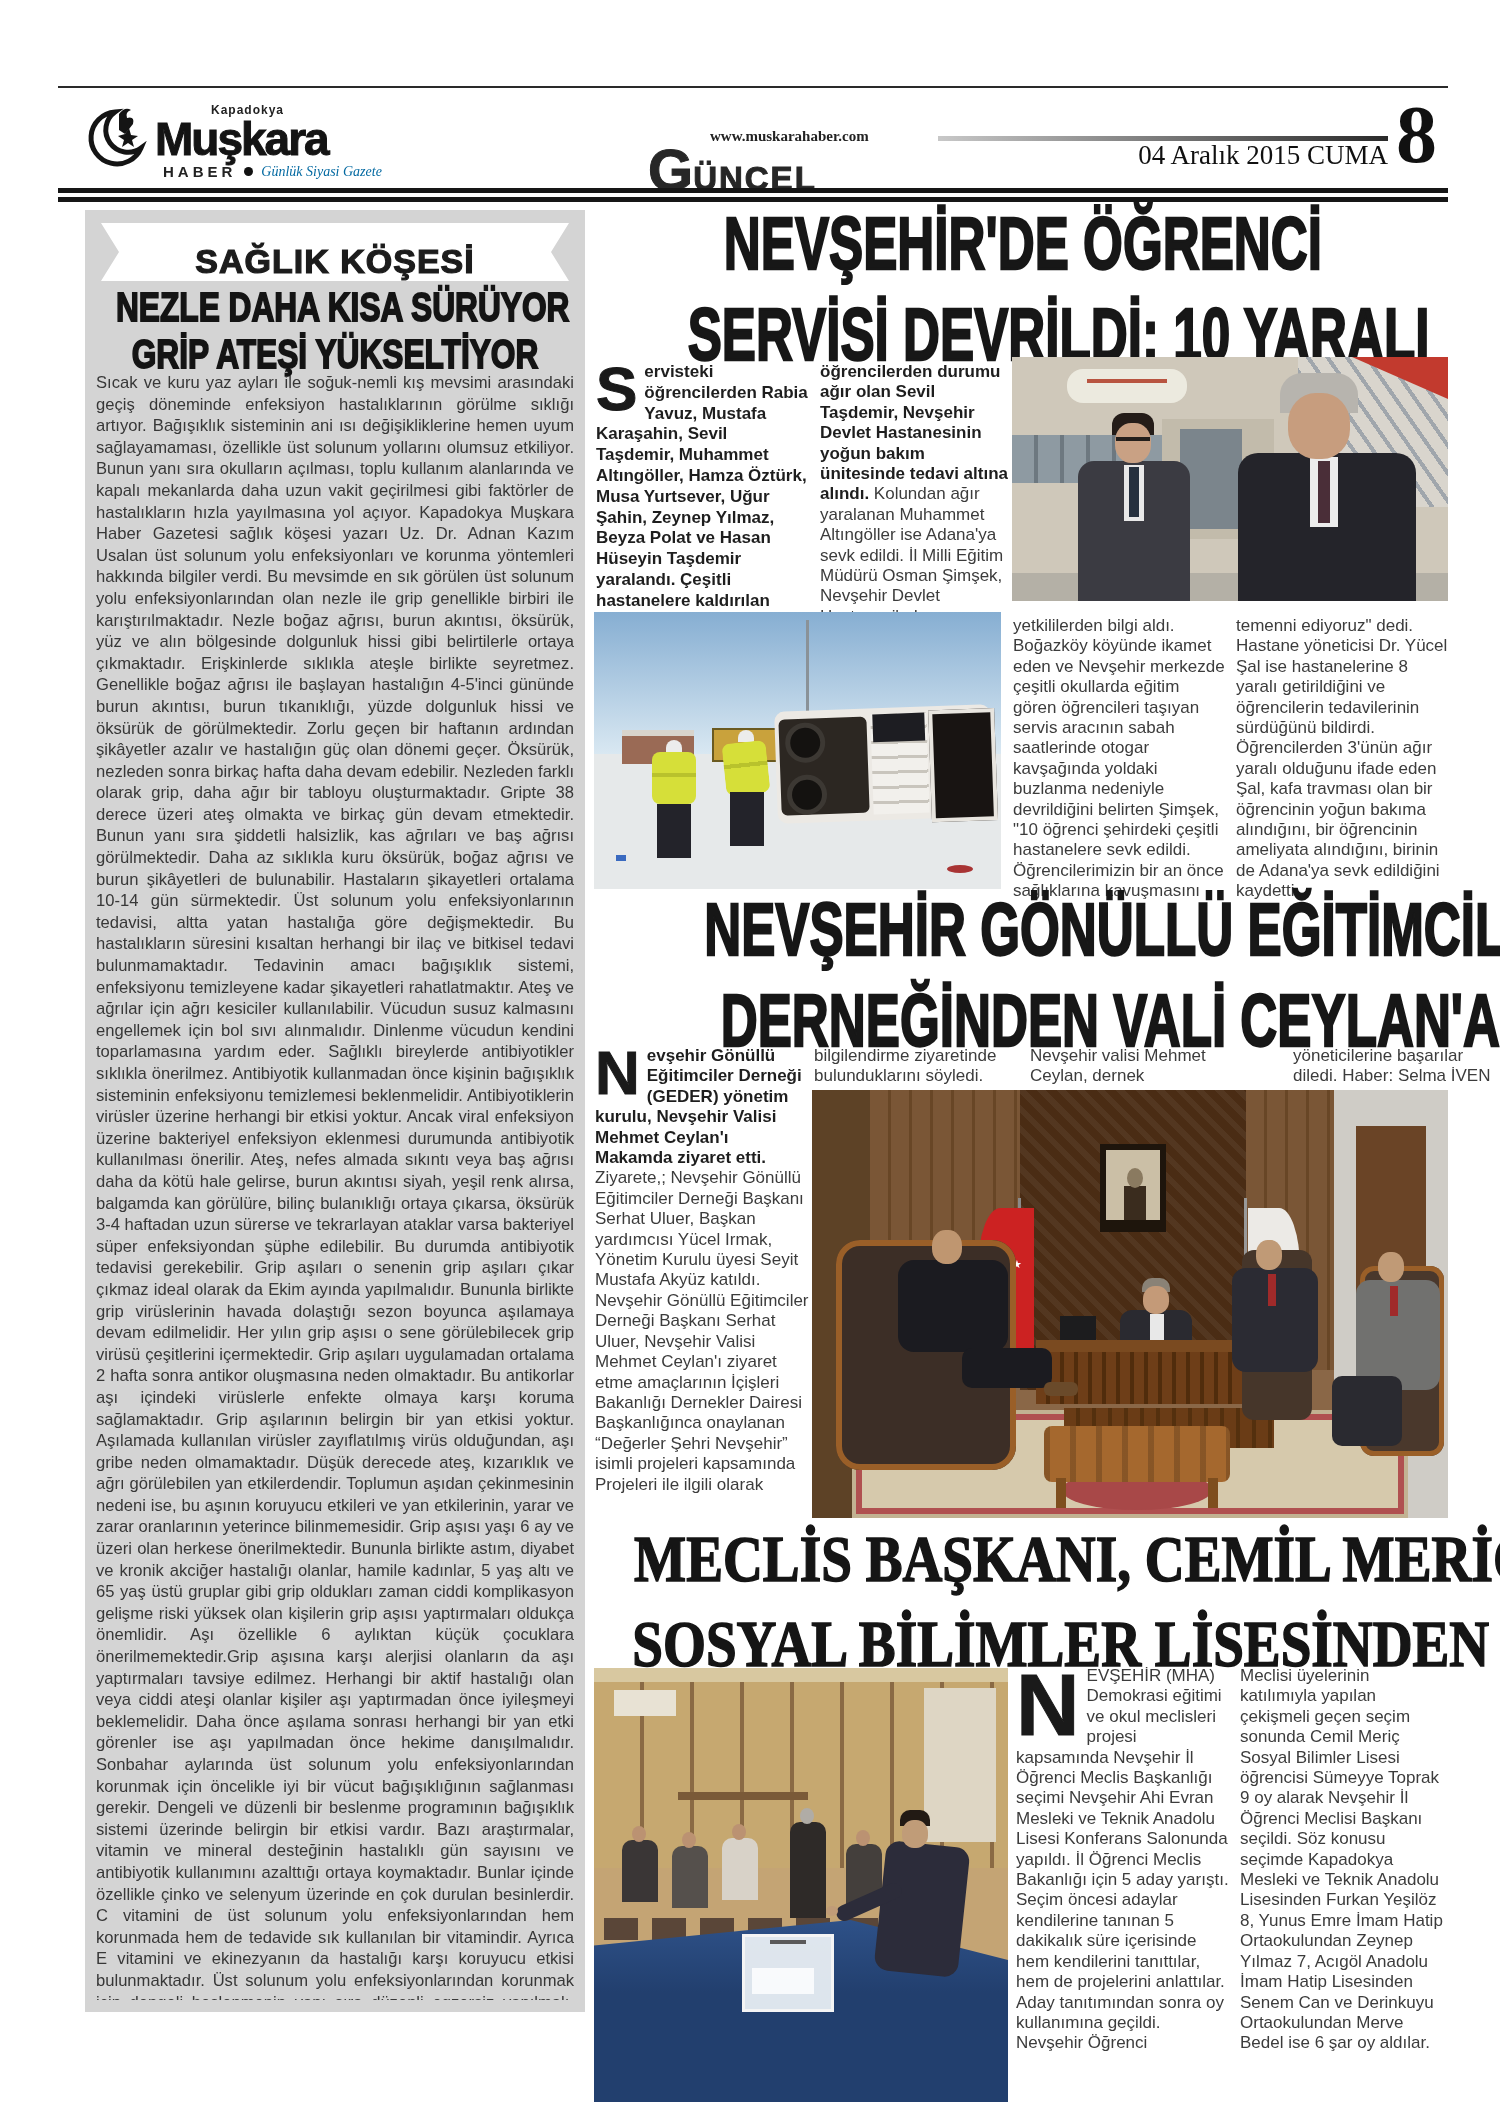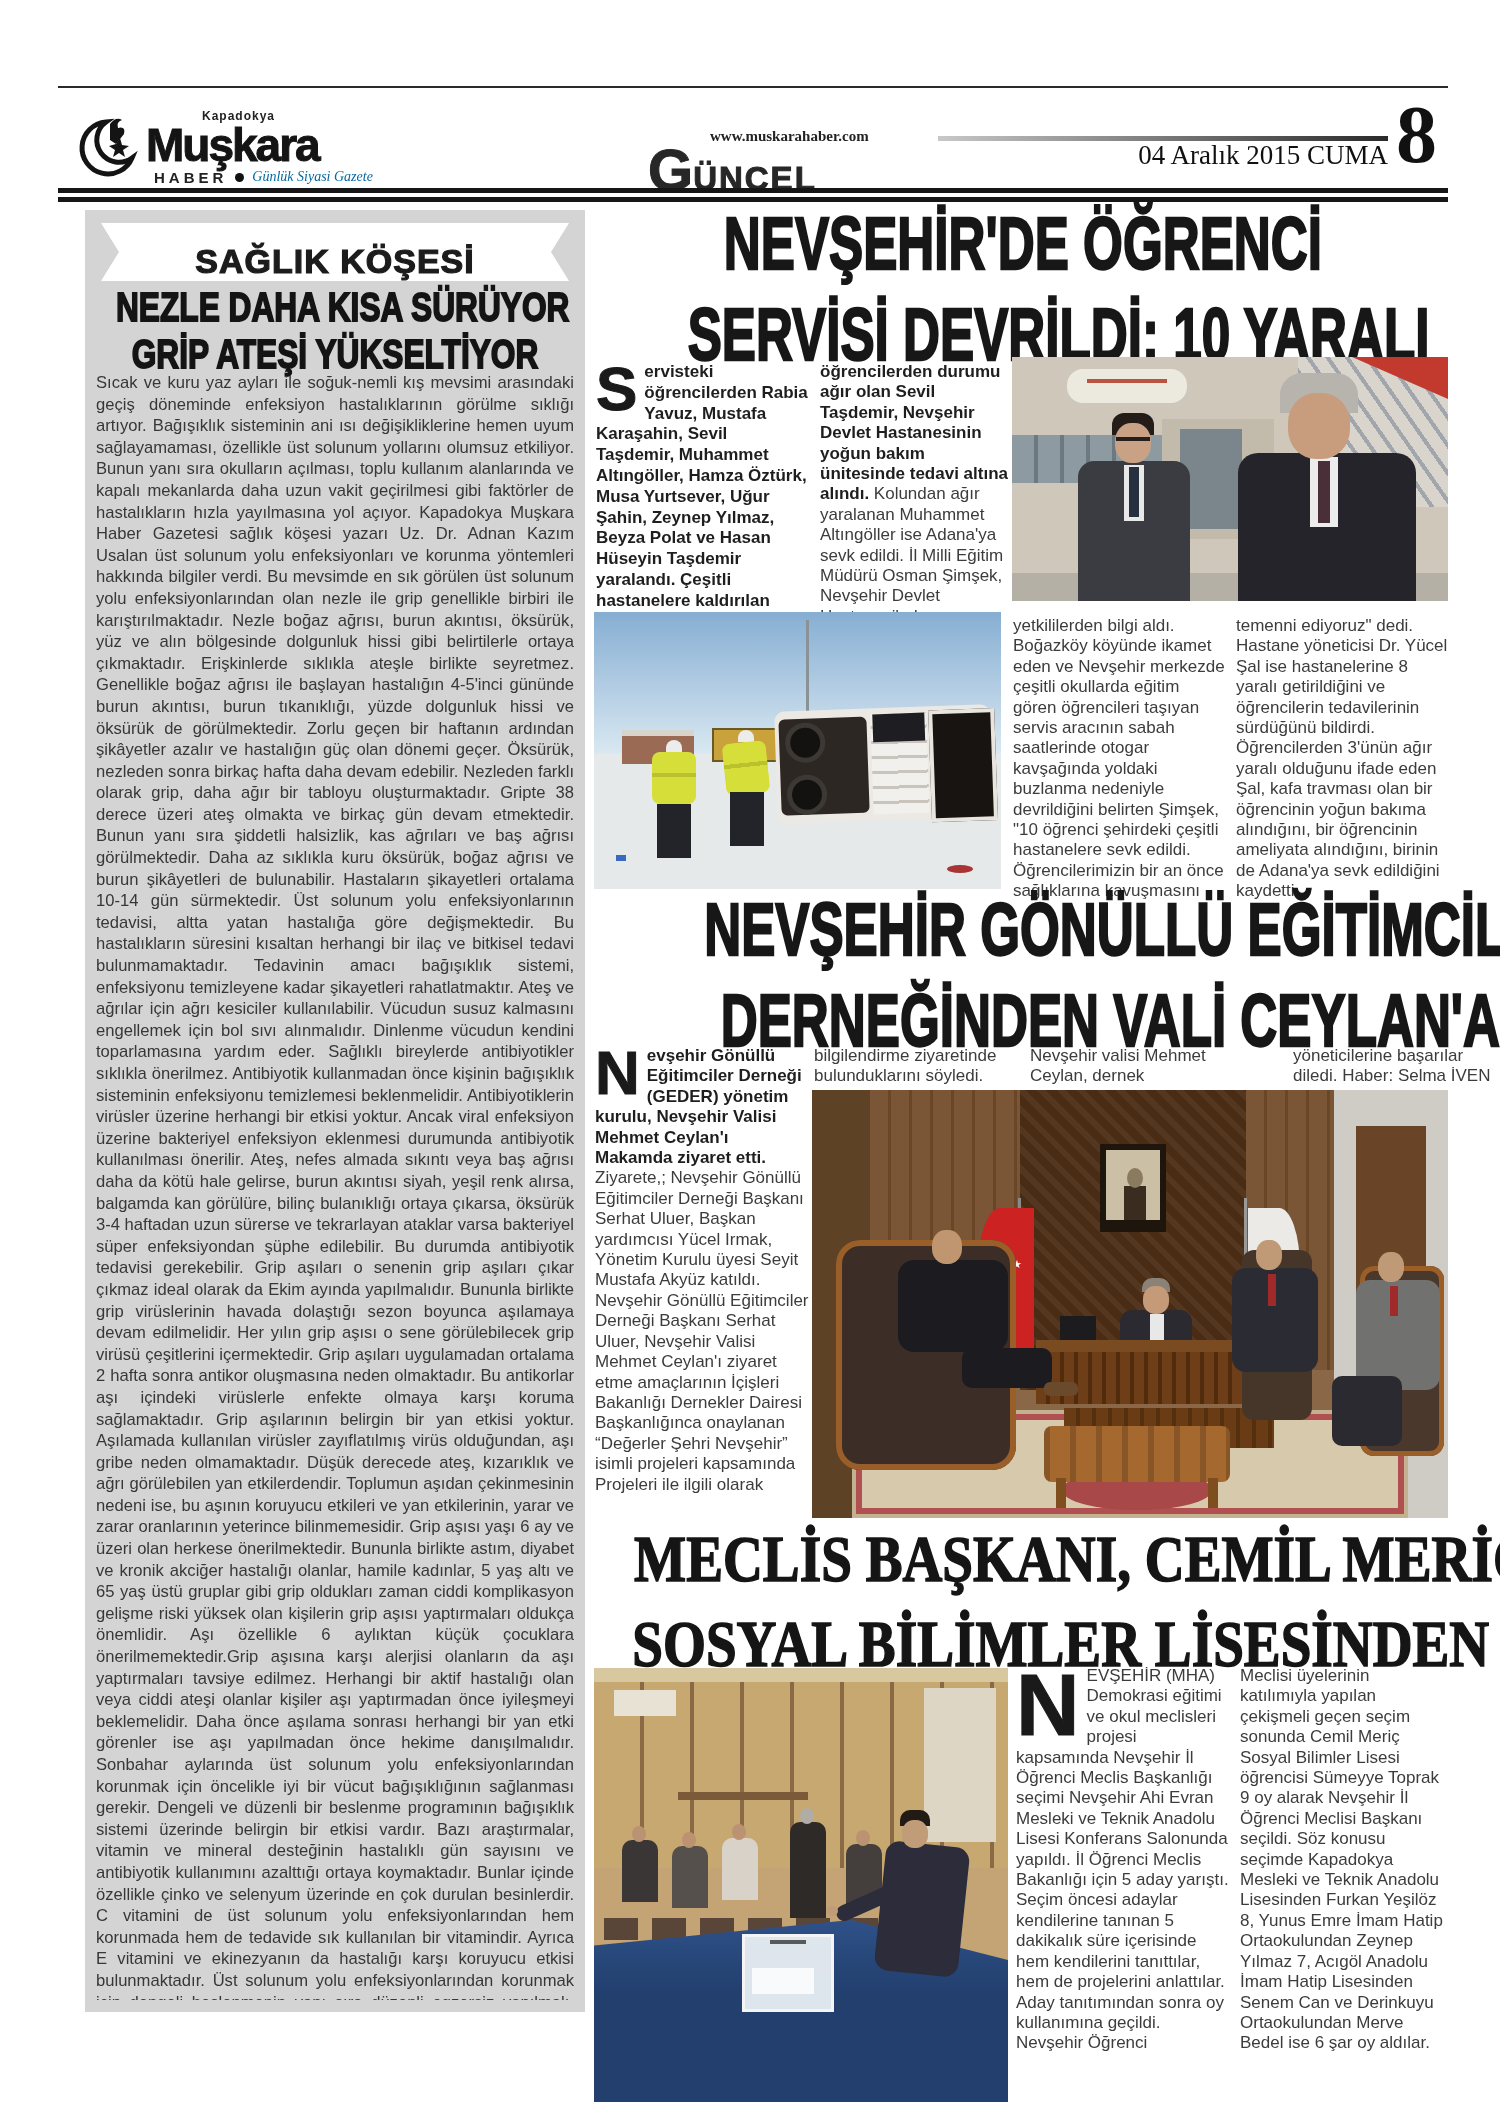--- a/index.html
+++ b/index.html
@@ -2,21 +2,21 @@
 <html><head>
 <meta charset="utf-8">
 <style>
   html,body{margin:0;padding:0;background:#e9e9e9;}
   .page{position:relative;width:1500px;height:2110px;background:#ffffff;margin:0 auto;
         font-family:"Liberation Sans",sans-serif;color:#222;overflow:hidden;}
   .abs{position:absolute;}
 
   
   .toprule{left:58px;top:86px;width:1390px;height:2px;background:#2a2a2a;}
-  .logo-wrap{left:76px;top:104px;width:390px;height:86px;display:flex;align-items:center;}
+  .logo-wrap{left:85px;top:104px;width:390px;height:86px;display:flex;align-items:flex-start;}
   .logo-mark{width:66px;height:66px;flex:0 0 auto;margin-right:4px;}
   .logo-stack{line-height:1;}
   .logo-region{font-size:12px;font-weight:bold;letter-spacing:1px;margin-left:56px;}
   .logo-name{font-size:46px;font-weight:900;letter-spacing:-2px;color:#141414;
              -webkit-text-stroke:1px #141414;}
   .logo-subrow{display:flex;align-items:center;gap:8px;margin-top:2px;margin-left:8px;}
   .logo-sub{font-size:15px;font-weight:900;letter-spacing:4px;}
   .logo-dot{width:9px;height:9px;border-radius:50%;background:#111;}
   .logo-tagline{font-family:"Liberation Serif",serif;font-style:italic;font-size:14px;color:#0369a1;}
 

